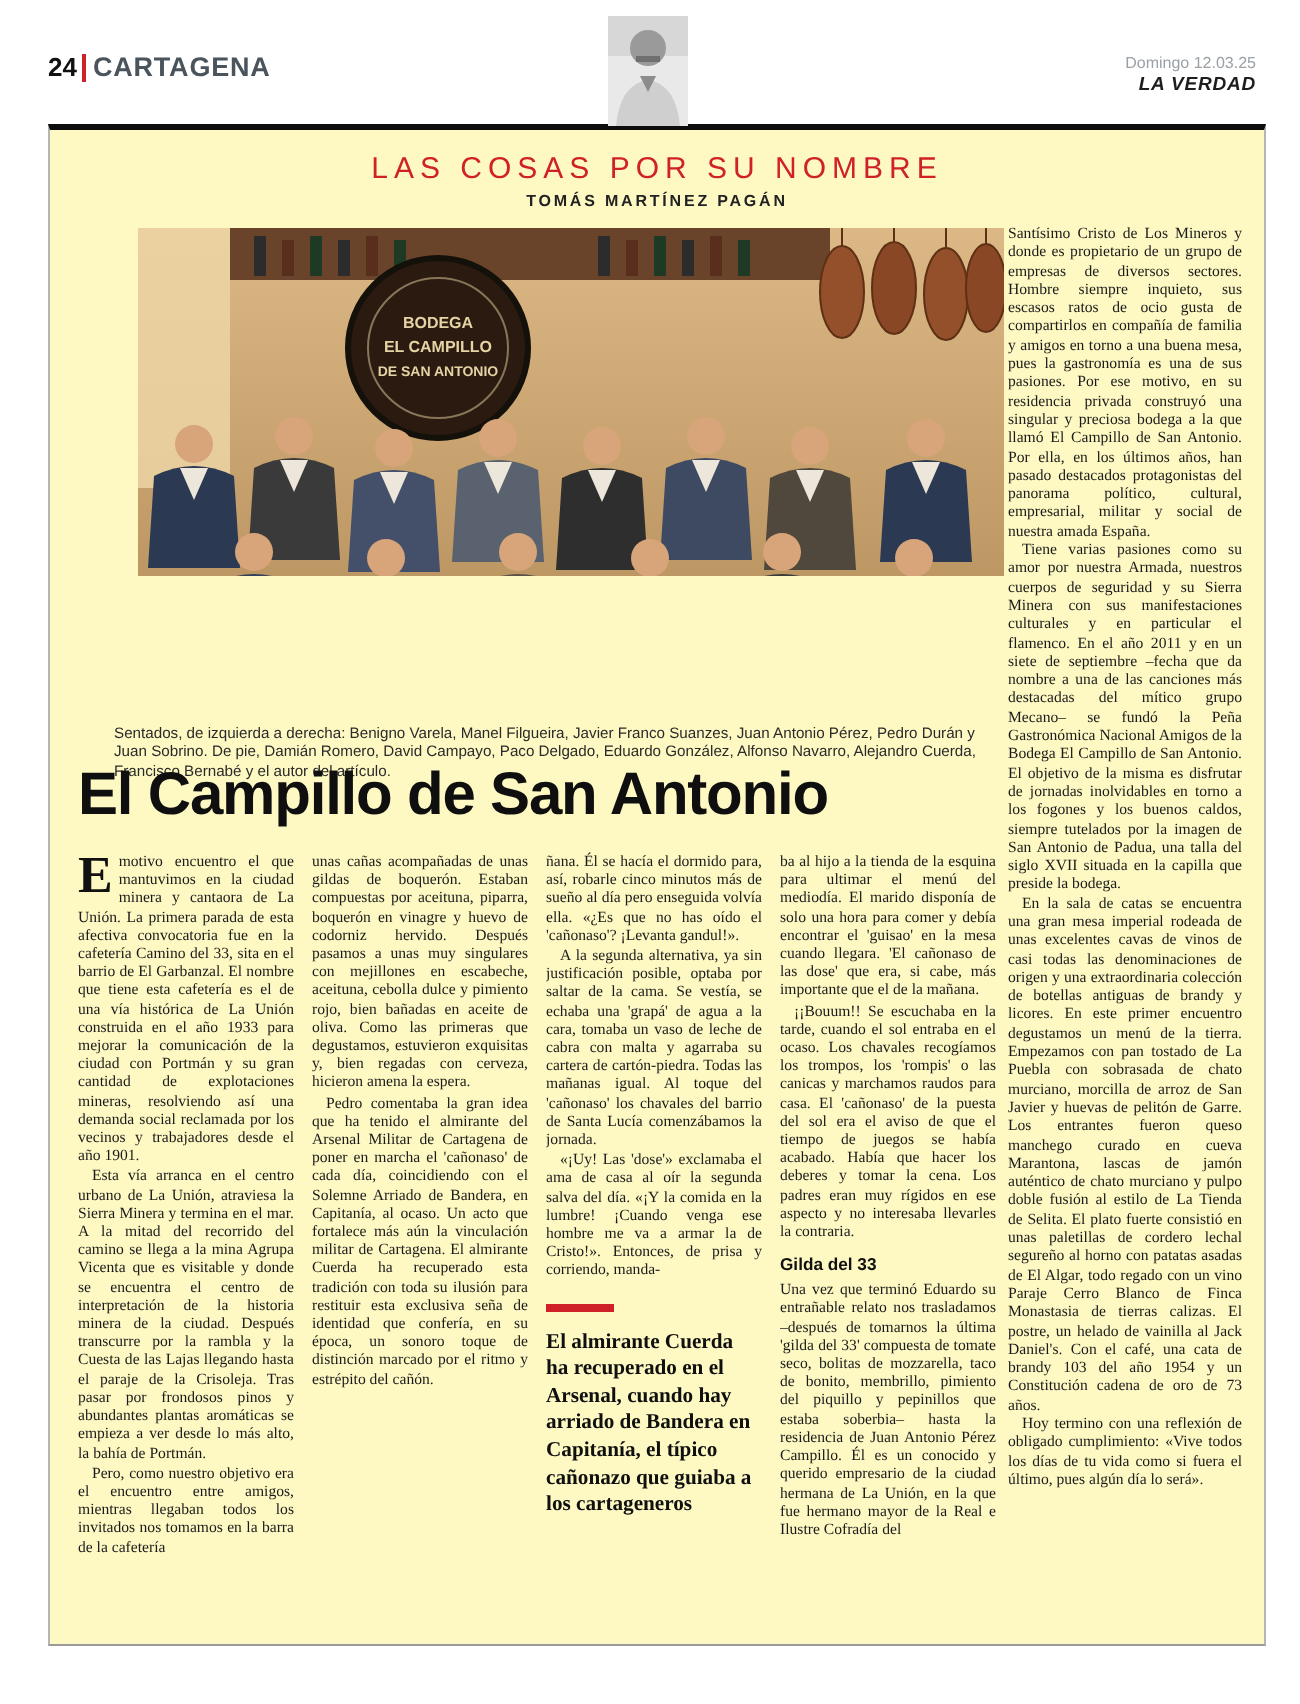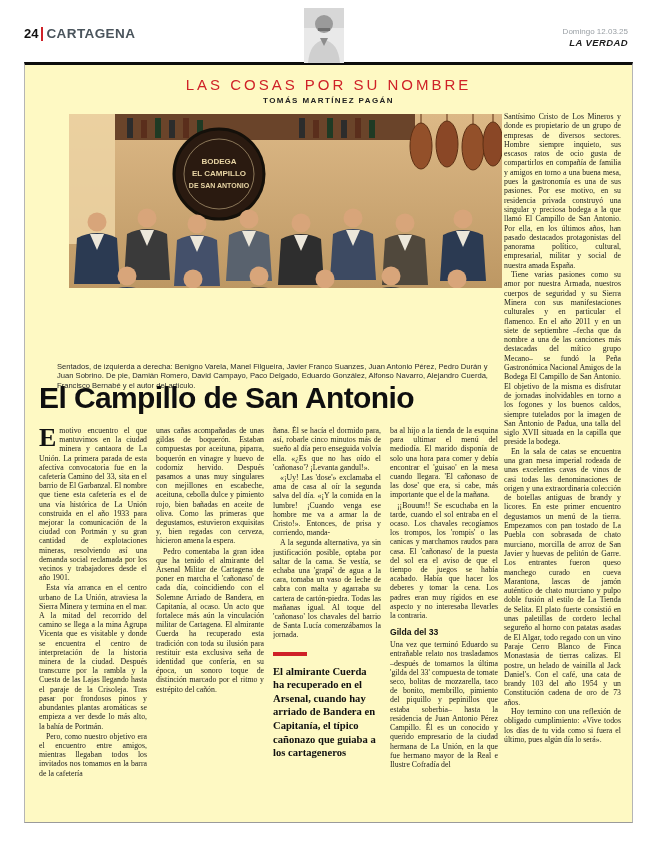--- a/index.html
+++ b/index.html
@@ -175,22 +175,22 @@
         <p class="p"><span class="dropcap">E</span><span>motivo encuentro el que mantuvimos en la ciudad minera y cantaora de La Unión. La primera parada de esta afectiva convocatoria fue en la cafetería Camino del 33, sita en el barrio de El Garbanzal. El nombre que tiene esta cafetería es el de una vía histórica de La Unión construida en el año 1933 para mejorar la comunicación de la ciudad con Portmán y su gran cantidad de explotaciones mineras, resolviendo así una demanda social reclamada por los vecinos y trabajadores desde el año 1901.</span></p>
         <p class="indent">Esta vía arranca en el centro urbano de La Unión, atraviesa la Sierra Minera y termina en el mar. A la mitad del recorrido del camino se llega a la mina Agrupa Vicenta que es visitable y donde se encuentra el centro de interpretación de la historia minera de la ciudad. Después transcurre por la rambla y la Cuesta de las Lajas llegando hasta el paraje de la Crisoleja. Tras pasar por frondosos pinos y abundantes plantas aromáticas se empieza a ver desde lo más alto, la bahía de Portmán.</p>
         <p class="indent">Pero, como nuestro objetivo era el encuentro entre amigos, mientras llegaban todos los invitados nos tomamos en la barra de la cafetería</p>
       </div>
       <div class="col">
         <p>unas cañas acompañadas de unas gildas de boquerón. Estaban compuestas por aceituna, piparra, boquerón en vinagre y huevo de codorniz hervido. Después pasamos a unas muy singulares con mejillones en escabeche, aceituna, cebolla dulce y pimiento rojo, bien bañadas en aceite de oliva. Como las primeras que degustamos, estuvieron exquisitas y, bien regadas con cerveza, hicieron amena la espera.</p>
         <p class="indent">Pedro comentaba la gran idea que ha tenido el almirante del Arsenal Militar de Cartagena de poner en marcha el 'cañonaso' de cada día, coincidiendo con el Solemne Arriado de Bandera, en Capitanía, al ocaso. Un acto que fortalece más aún la vinculación militar de Cartagena. El almirante Cuerda ha recuperado esta tradición con toda su ilusión para restituir esta exclusiva seña de identidad que confería, en su época, un sonoro toque de distinción marcado por el ritmo y estrépito del cañón.</p>
       </div>
       <div class="col">
         <p>ñana. Él se hacía el dormido para, así, robarle cinco minutos más de sueño al día pero enseguida volvía ella. «¿Es que no has oído el 'cañonaso'? ¡Levanta gandul!».</p>
+        <p class="indent">A la segunda alternativa, ya sin justificación posible, optaba por saltar de la cama. Se vestía, se echaba una 'grapá' de agua a la cara, tomaba un vaso de leche de cabra con malta y agarraba su cartera de cartón-piedra. Todas las mañanas igual. Al toque del 'cañonaso' los chavales del barrio de Santa Lucía comenzábamos la jornada.</p>
         <p class="indent">«¡Uy! Las 'dose'» exclamaba el ama de casa al oír la segunda salva del día. «¡Y la comida en la lumbre! ¡Cuando venga ese hombre me va a armar la de Cristo!». Entonces, de prisa y corriendo, manda-</p>
-        <p class="indent">A la segunda alternativa, ya sin justificación posible, optaba por saltar de la cama. Se vestía, se echaba una 'grapá' de agua a la cara, tomaba un vaso de leche de cabra con malta y agarraba su cartera de cartón-piedra. Todas las mañanas igual. Al toque del 'cañonaso' los chavales del barrio de Santa Lucía comenzábamos la jornada.</p>
         <div class="pullquote">
           <div class="pq-bar"></div>
           <div class="pq-text">El almirante Cuerda ha recuperado en el Arsenal, cuando hay arriado de Bandera en Capitanía, el típico cañonazo que guiaba a los cartageneros</div>
         </div>
       </div>
       <div class="col">
         <p>ba al hijo a la tienda de la esquina para ultimar el menú del mediodía. El marido disponía de solo una hora para comer y debía encontrar el 'guisao' en la mesa cuando llegara. 'El cañonaso de las dose' que era, si cabe, más importante que el de la mañana.</p>
         <p class="indent">¡¡Bouum!! Se escuchaba en la tarde, cuando el sol entraba en el ocaso. Los chavales recogíamos los trompos, los 'rompis' o las canicas y marchamos raudos para casa. El 'cañonaso' de la puesta del sol era el aviso de que el tiempo de juegos se había acabado. Había que hacer los deberes y tomar la cena. Los padres eran muy rígidos en ese aspecto y no interesaba llevarles la contraria.</p>
         <h2 class="subhead">Gilda del 33</h2>
         <p>Una vez que terminó Eduardo su entrañable relato nos trasladamos –después de tomarnos la última 'gilda del 33' compuesta de tomate seco, bolitas de mozzarella, taco de bonito, membrillo, pimiento del piquillo y pepinillos que estaba soberbia– hasta la residencia de Juan Antonio Pérez Campillo. Él es un conocido y querido empresario de la ciudad hermana de La Unión, en la que fue hermano mayor de la Real e Ilustre Cofradía del</p>

